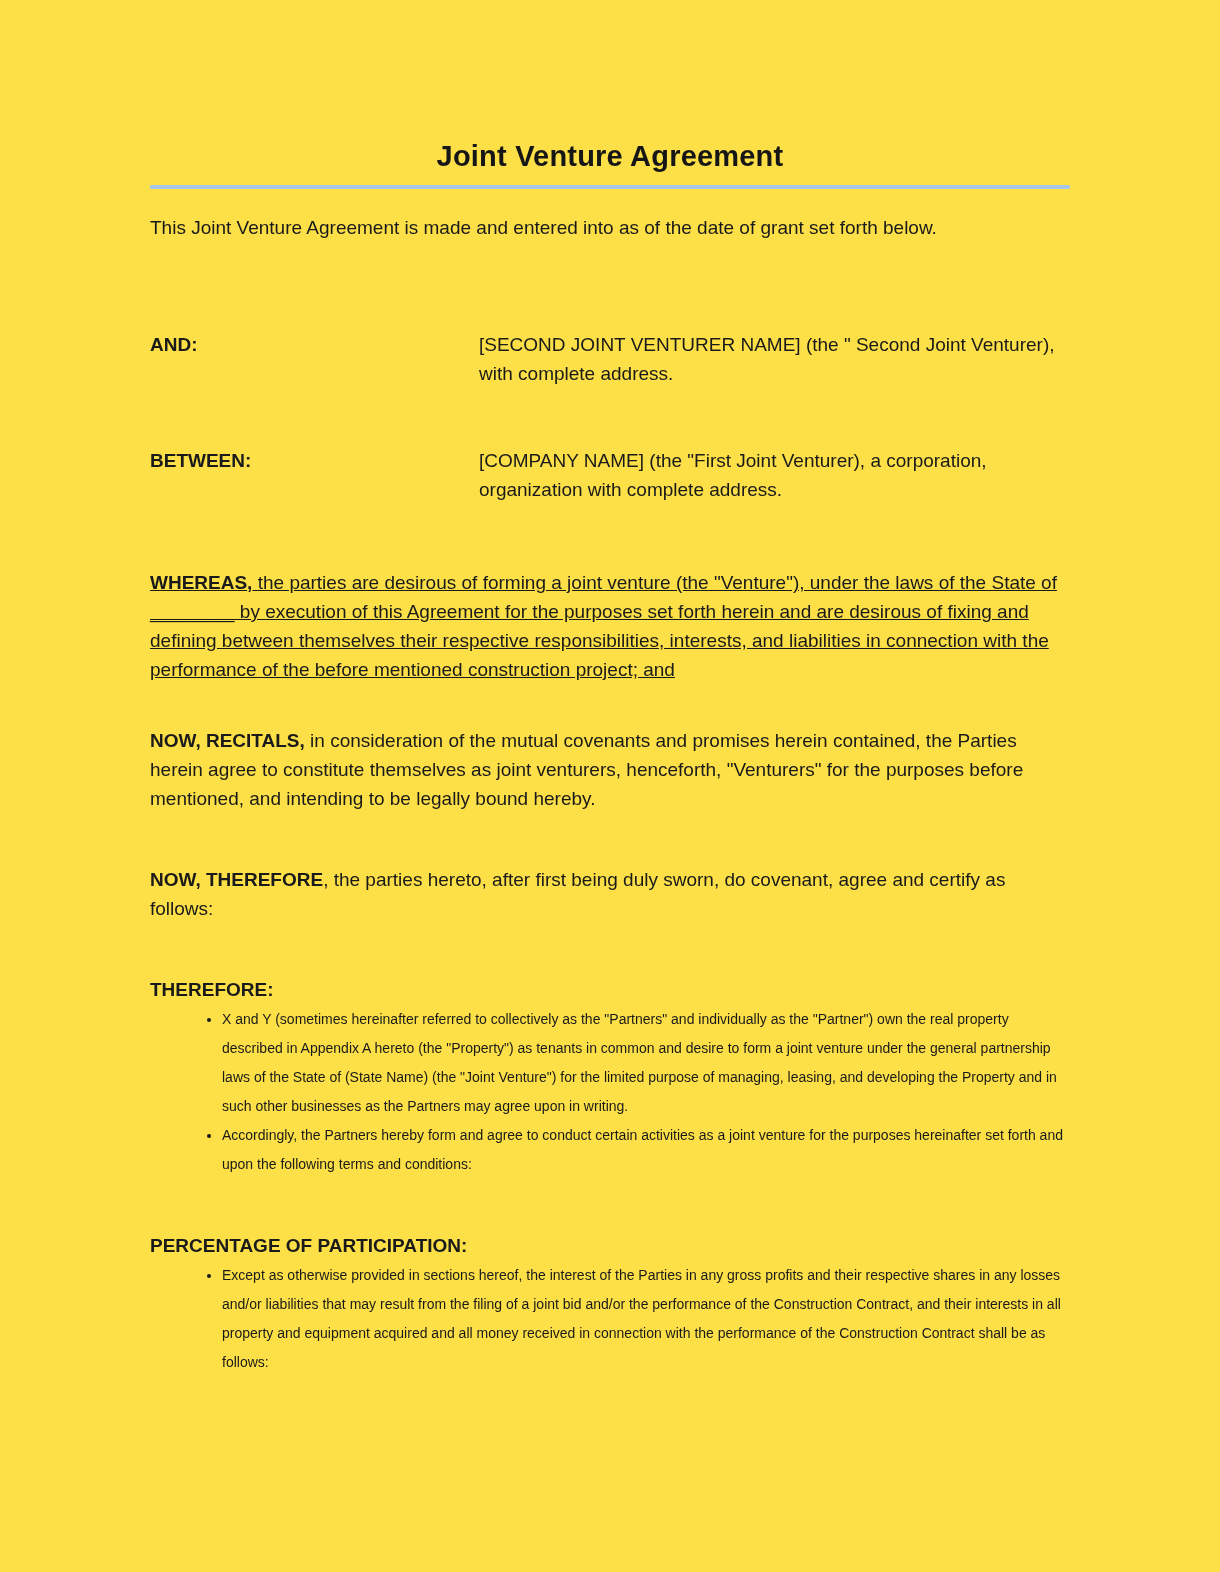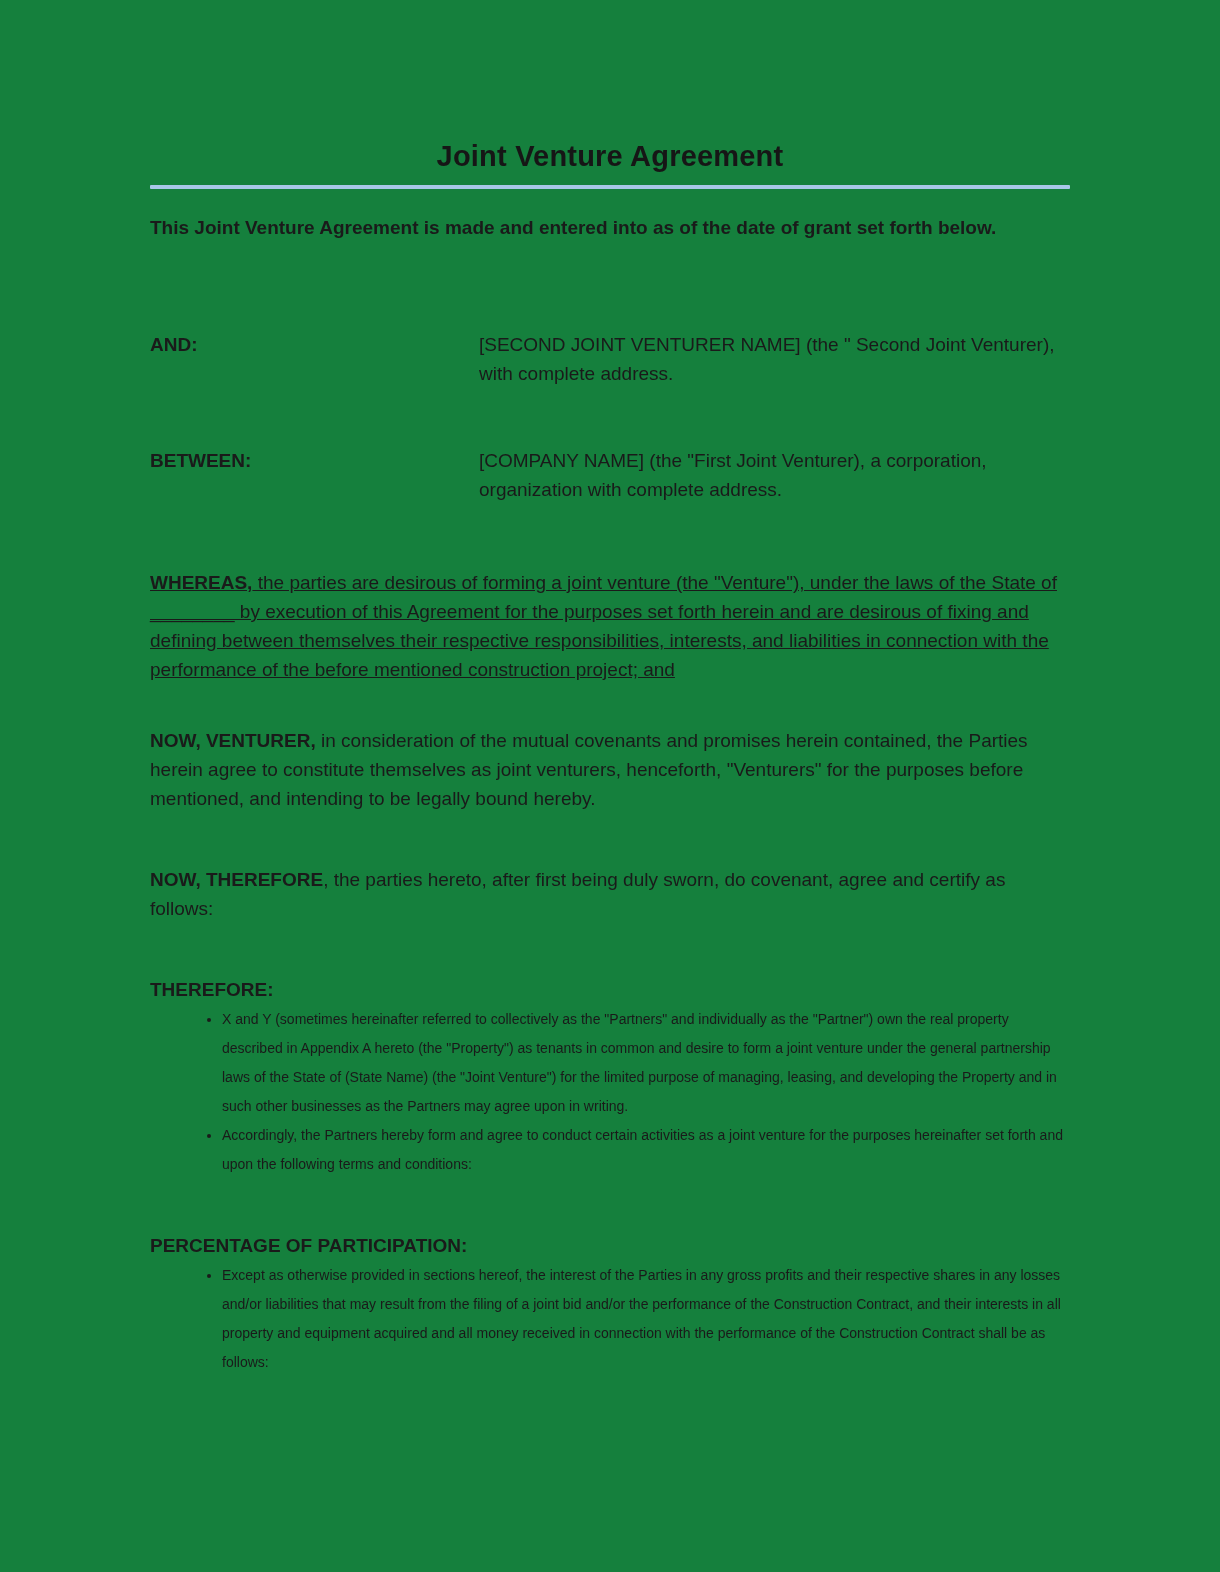--- a/index.html
+++ b/index.html
@@ -4,21 +4,21 @@
 <style>
   html, body {
     margin: 0;
     padding: 0;
     background: #ffffff;
   }
   .page {
     position: relative;
     width: 1220px;
     height: 1572px;
-    background: #15803d;
+    background: #fde047;
     overflow: hidden;
     font-family: "Liberation Sans", sans-serif;
     color: #1a1a1a;
     box-sizing: border-box;
   }
   .content {
     padding: 140px 150px 0 150px;
     box-sizing: border-box;
   }
   .doc-title {
@@ -33,21 +33,20 @@
   .title-rule {
     height: 4px;
     width: 100%;
     margin-top: 13px;
     border-radius: 1px;
   }
   .intro {
     margin: 24px 0 0 0;
     font-size: 19px;
     line-height: 29px;
-    font-weight: bold;
   }
   .party-row {
     display: flex;
     margin-top: 58px;
     font-size: 19px;
     line-height: 29px;
   }
   .party-row.and-row {
     margin-top: 88px;
   }
@@ -105,21 +104,21 @@
       <div class="party-text">[SECOND JOINT VENTURER NAME] (the " Second Joint Venturer), with complete address.</div>
     </div>
 
     <div class="party-row">
       <div class="party-label">BETWEEN:</div>
       <div class="party-text">[COMPANY NAME] (the "First Joint Venturer), a corporation, organization with complete address.</div>
     </div>
 
     <p class="para whereas"><span class="b">WHEREAS,</span><span> the parties are desirous of forming a joint venture (the "Venture"), under the laws of the State of ________ by execution of this Agreement for the purposes set forth herein and are desirous of fixing and defining between themselves their respective responsibilities, interests, and liabilities in connection with the performance of the before mentioned construction project; and</span></p>
 
-    <p class="para now-1"><span class="b">NOW, VENTURER,</span><span> in consideration of the mutual covenants and promises herein contained, the Parties herein agree to constitute themselves as joint venturers, henceforth, "Venturers" for the purposes before mentioned, and intending to be legally bound hereby.</span></p>
+    <p class="para now-1"><span class="b">NOW, RECITALS,</span><span> in consideration of the mutual covenants and promises herein contained, the Parties herein agree to constitute themselves as joint venturers, henceforth, "Venturers" for the purposes before mentioned, and intending to be legally bound hereby.</span></p>
 
     <p class="para now-2"><span class="b">NOW, THEREFORE</span><span>, the parties hereto, after first being duly sworn, do covenant, agree and certify as follows:</span></p>
 
     <div class="section">
       <h2 class="section-heading">THEREFORE:</h2>
       <ul class="bullet-list">
         <li>X and Y (sometimes hereinafter referred to collectively as the "Partners" and individually as the "Partner") own the real property described in Appendix A hereto (the "Property") as tenants in common and desire to form a joint venture under the general partnership laws of the State of (State Name) (the "Joint Venture") for the limited purpose of managing, leasing, and developing the Property and in such other businesses as the Partners may agree upon in writing.</li>
         <li>Accordingly, the Partners hereby form and agree to conduct certain activities as a joint venture for the purposes hereinafter set forth and upon the following terms and conditions:</li>
       </ul>
     </div>

